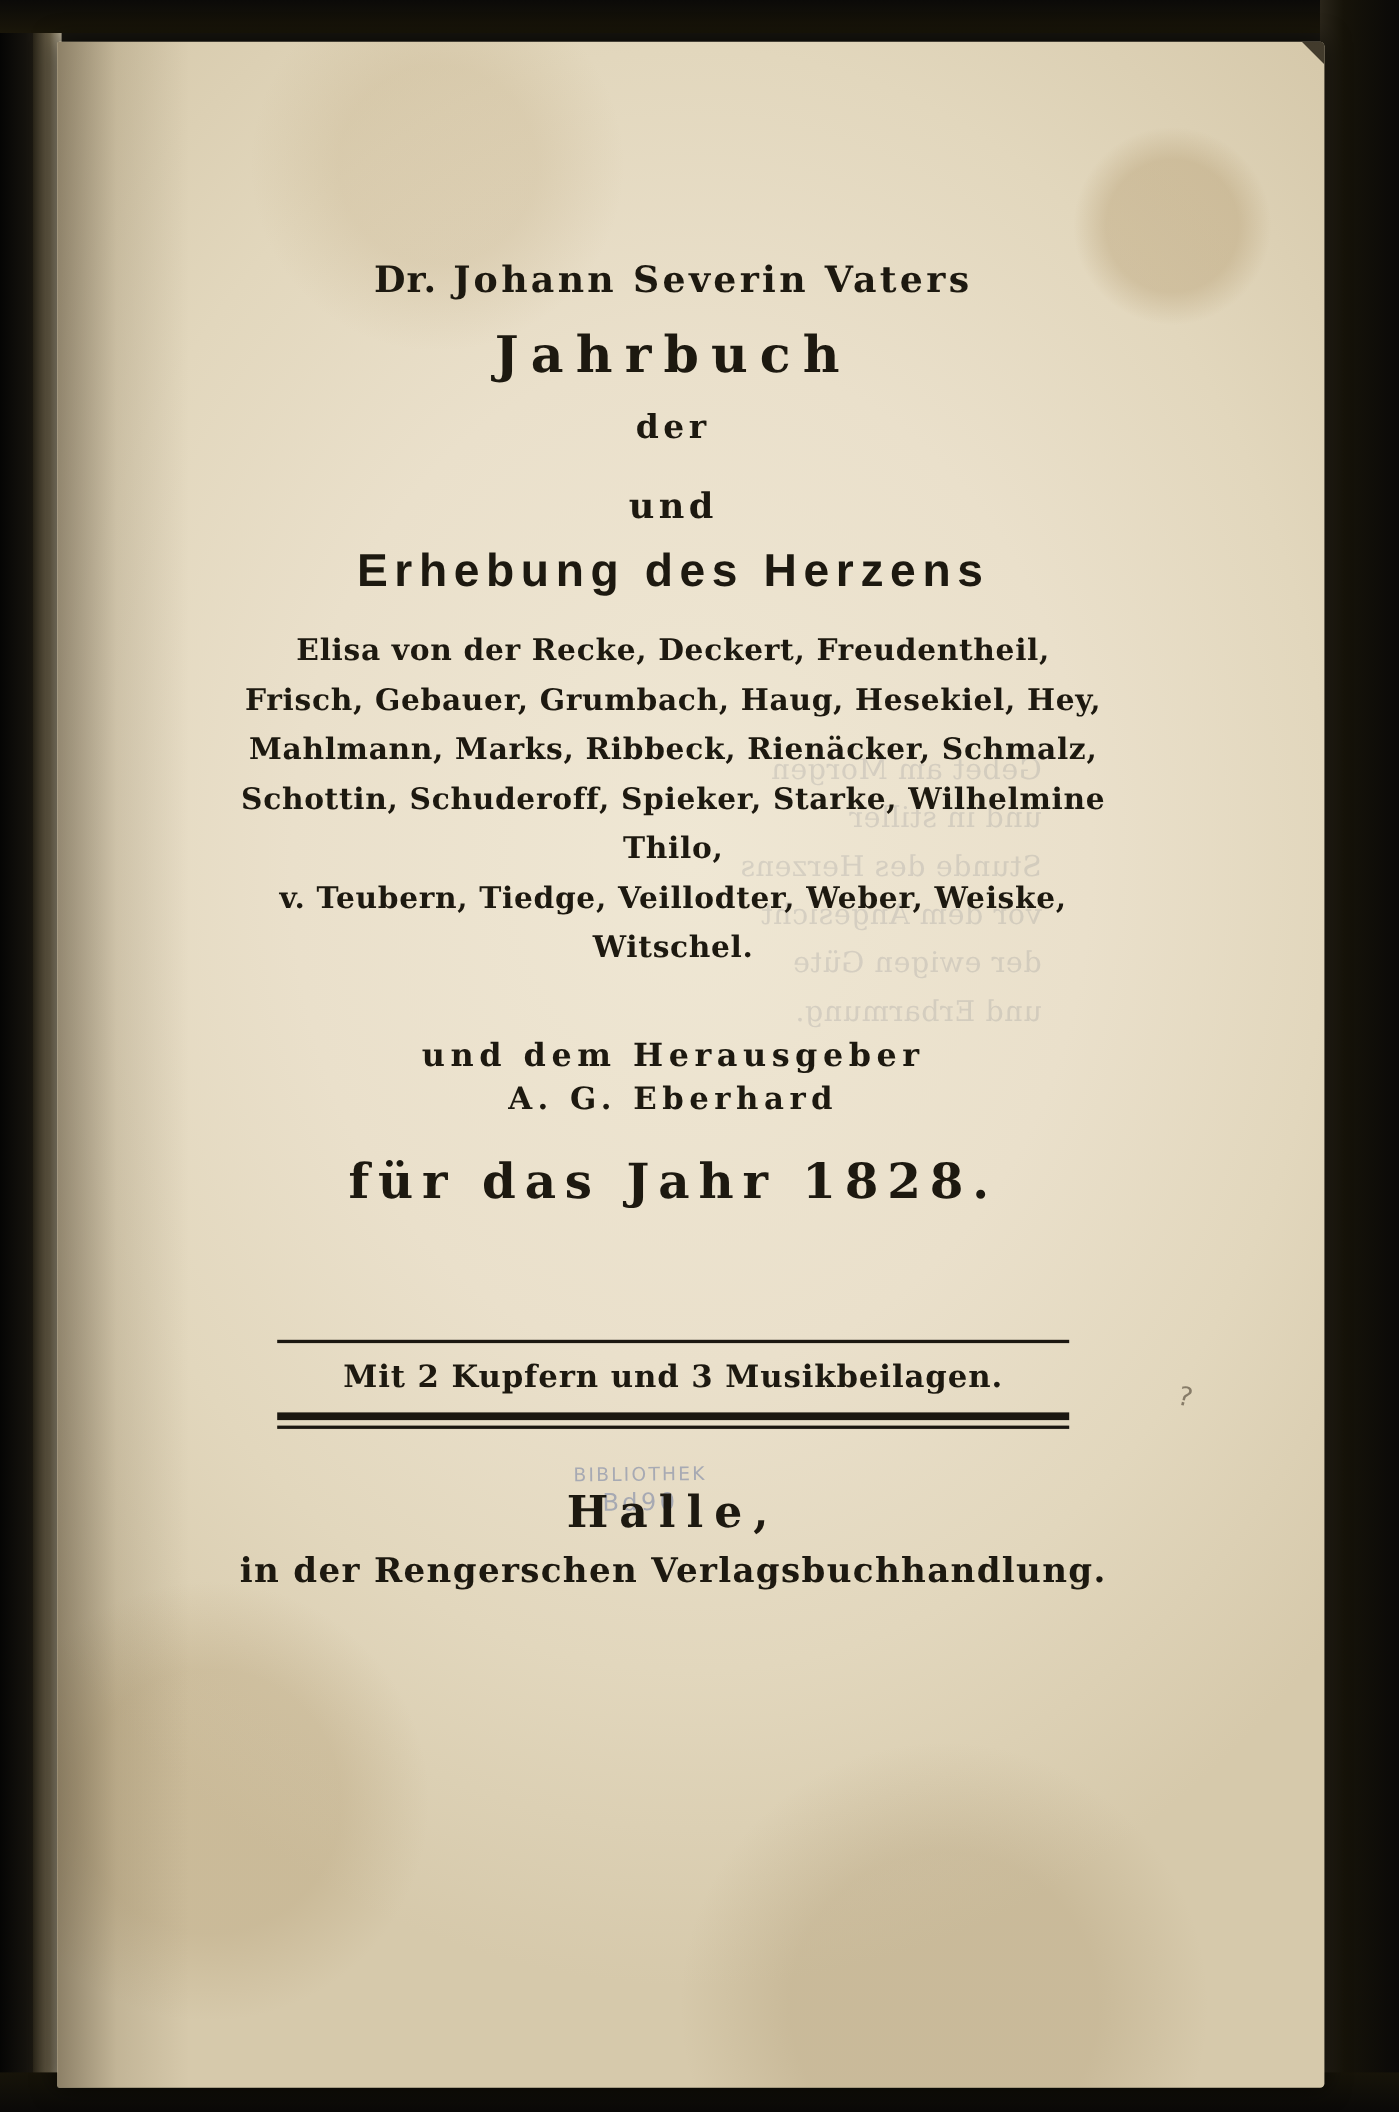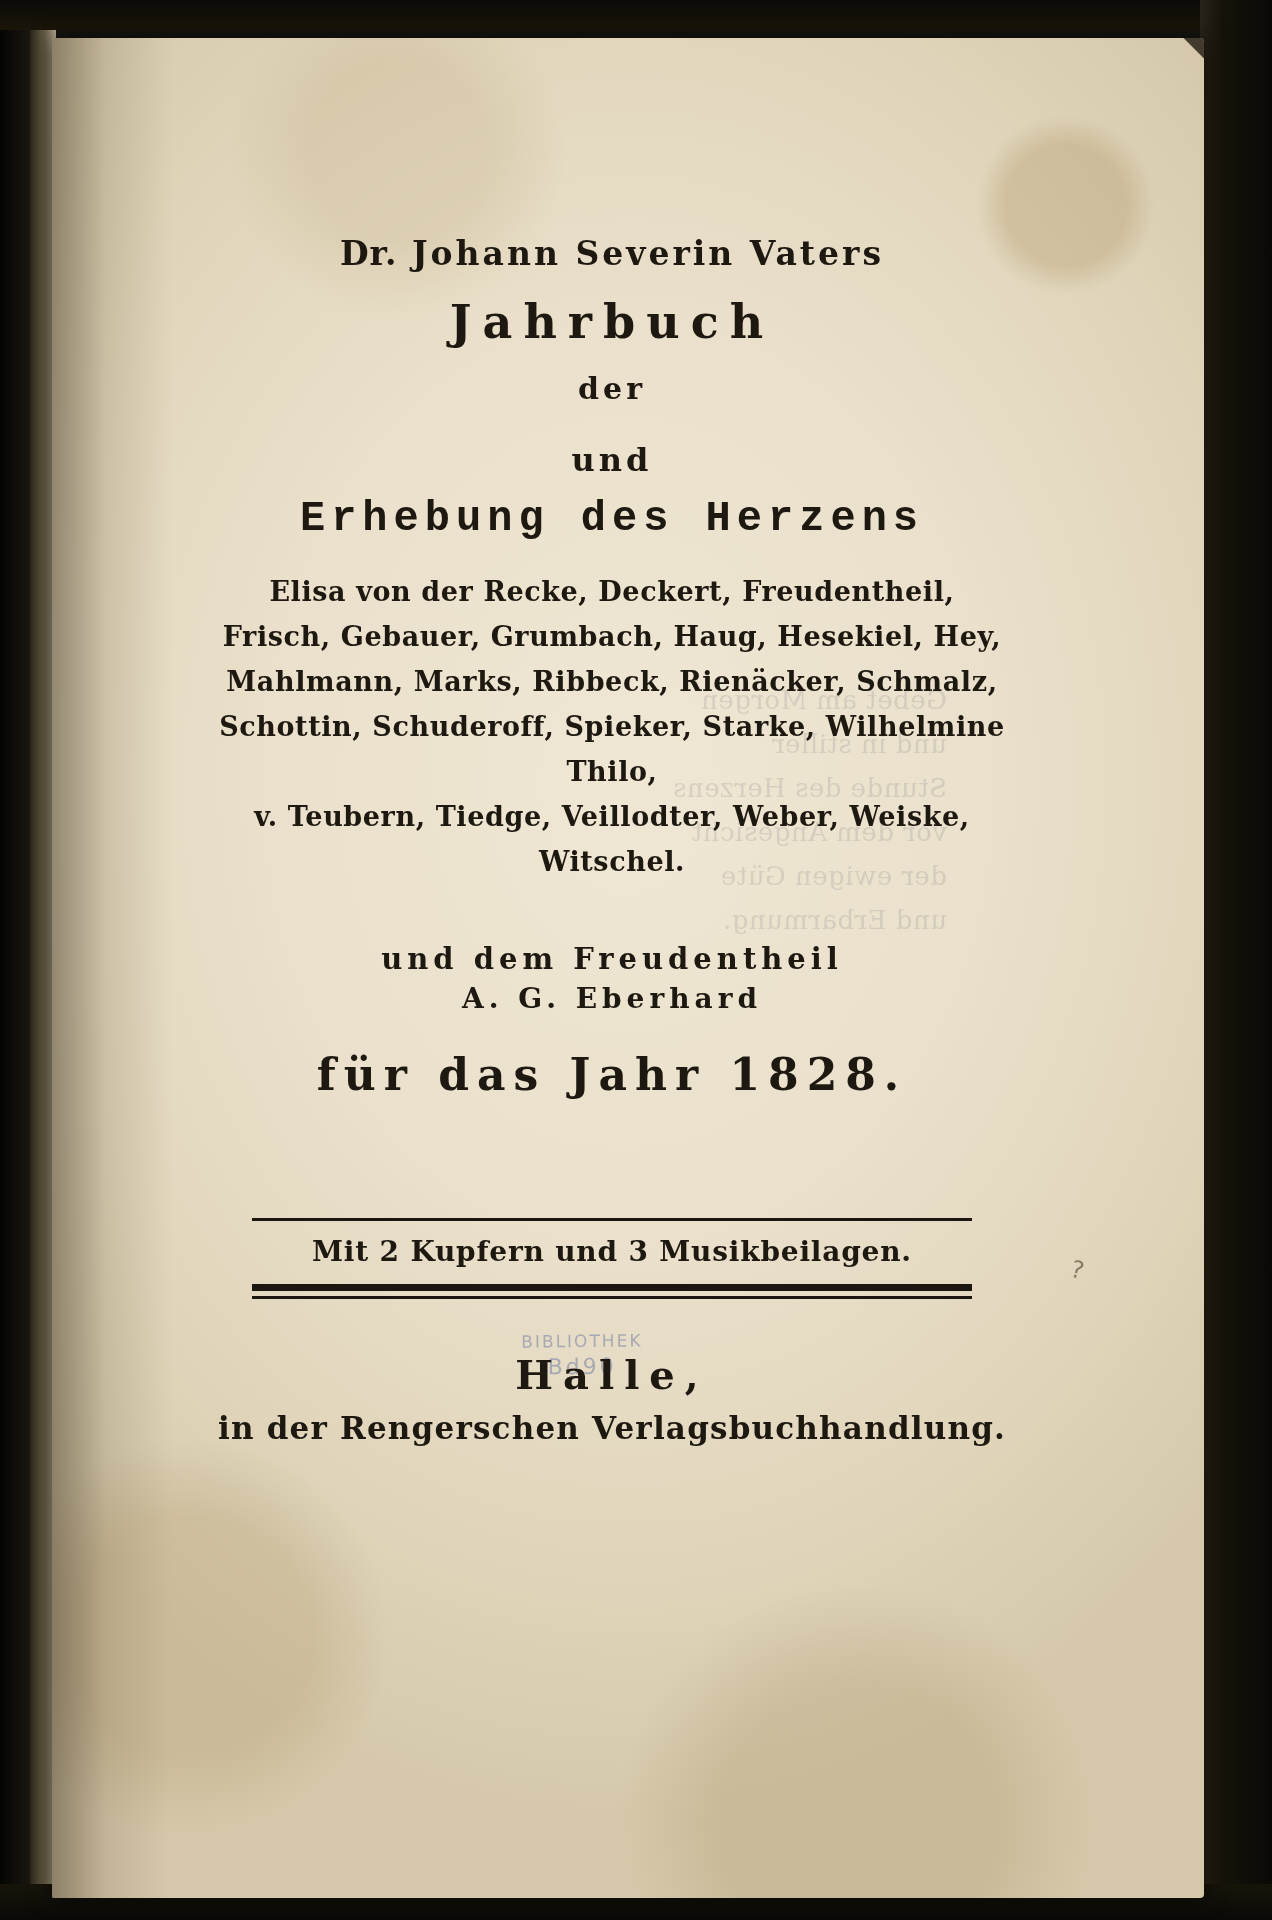--- a/index.html
+++ b/index.html
@@ -167,21 +167,21 @@
   }
   .und {
     margin-top: 35px;
     font-family: "DejaVu Serif", serif;
     font-weight: 700;
     font-size: 32px;
     letter-spacing: 4px;
   }
   .subtitle2 {
     margin-top: 16px;
-    font-family: Liberation Mono, monospace;
+    font-family: Liberation Sans, sans-serif;
     font-weight: 700;
     font-size: 42px;
     letter-spacing: 6px;
   }
   .von {
     margin-top: 42px;
     font-family: "DejaVu Serif", serif;
     font-weight: 700;
     font-size: 28px;
     letter-spacing: 8px;
@@ -319,21 +319,21 @@
 
 
       <div class="contributors">
         <div class="ln">Elisa von der Recke, Deckert, Freudentheil,</div>
         <div class="ln">Frisch, Gebauer, Grumbach, Haug, Hesekiel, Hey,</div>
         <div class="ln">Mahlmann, Marks, Ribbeck, Rienäcker, Schmalz,</div>
         <div class="ln">Schottin, Schuderoff, Spieker, Starke, Wilhelmine Thilo,</div>
         <div class="ln">v. Teubern, Tiedge, Veillodter, Weber, Weiske, Witschel.</div>
       </div>
 
-      <div class="herausgeber ln">und dem Freudentheil</div>
+      <div class="herausgeber ln">und dem Herausgeber</div>
       <div class="editor ln">A. G. Eberhard</div>
       <div class="year-line ln">für das Jahr 1828.</div>
 
       <div class="rule-block">
         <div class="rule-thin"></div>
         <div class="note">Mit 2 Kupfern und 3 Musikbeilagen.</div>
         <div class="rule-double">
           <div class="r1"></div>
           <div class="r2"></div>
         </div>

